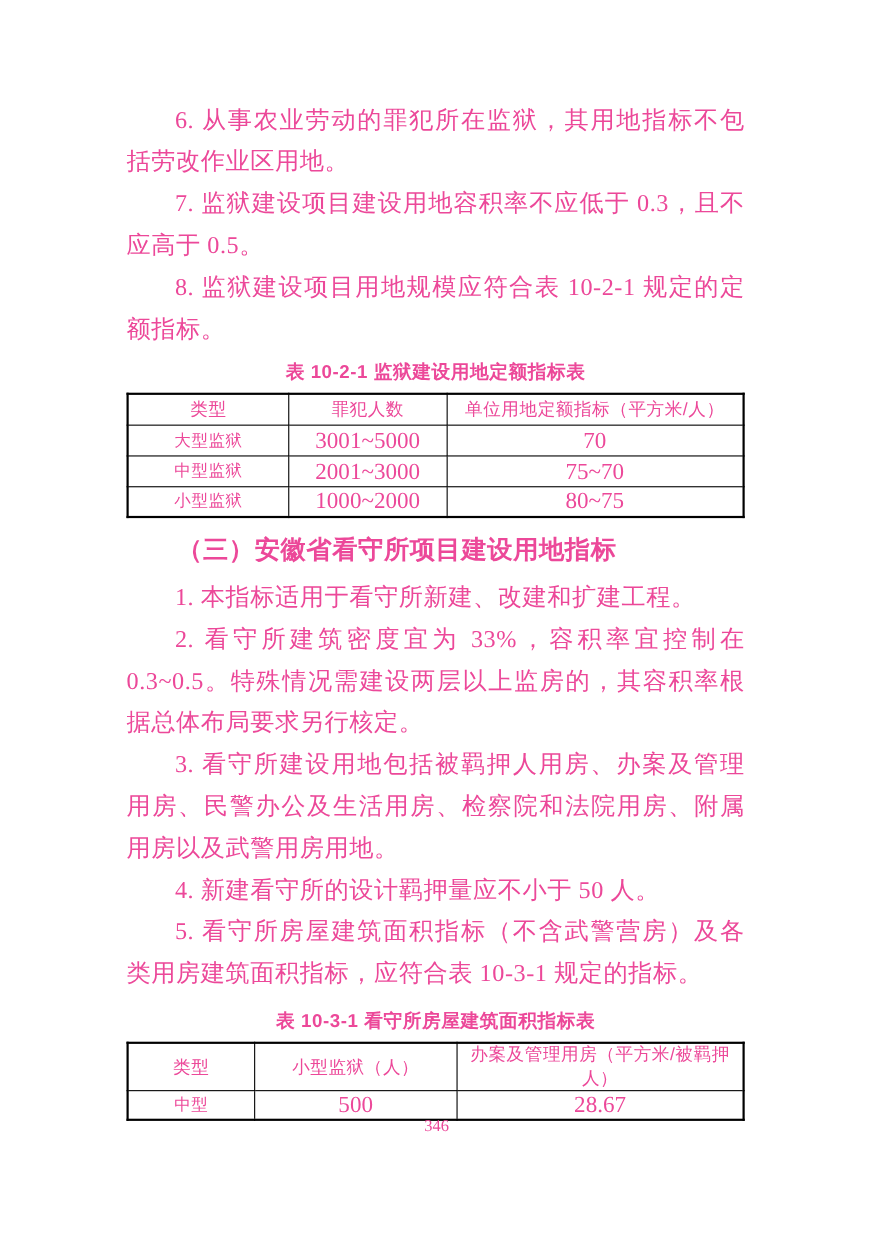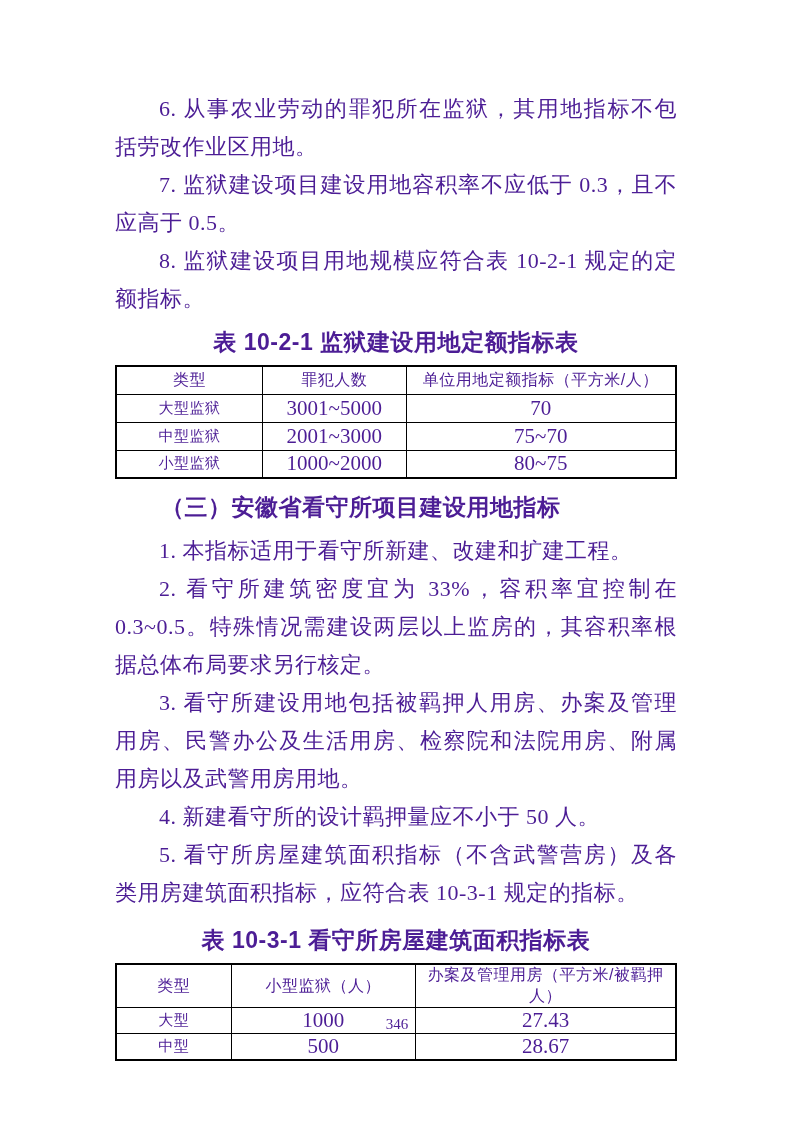--- a/index.html
+++ b/index.html
@@ -2,40 +2,40 @@
 <html><head>
 <meta charset="utf-8">
 <style>
   * { margin: 0; padding: 0; box-sizing: border-box; }
   html, body { background: #ffffff; }
   body { width: 794px; height: 1122px; position: relative; overflow: hidden; }
   .page {
     position: relative;
     width: 794px; height: 1122px;
     background: #ffffff;
-    color: #4c1d95;
+    color: #ec4899;
     font-family: "Liberation Serif", serif;
   }
   .content {
     position: absolute;
     left: 115px; top: 90px;
     width: 562px;
   }
   p.body-text {
     font-family: "Liberation Serif", serif;
     font-size: 22px;
     line-height: 38px;
     text-align: justify;
     text-indent: 2em;
     letter-spacing: 0.5px;
   }
   .table-title {
     font-family: "Liberation Sans", sans-serif;
     font-weight: bold;
-    font-size: 23px;
+    font-size: 17px;
     text-align: center;
     margin: 9px 0 7px 0;
     letter-spacing: 0.5px;
   }
   table {
     border-collapse: collapse;
     width: 100%;
     table-layout: fixed;
     border: 2px solid #000;
   }
@@ -140,25 +140,20 @@
         <col style="width:184px">
         <col style="width:260px">
       </colgroup>
       <tbody>
           <tr>
         <th>类型</th>
         <th>小型监狱（人）</th>
         <th>办案及管理用房（平方米/被羁押人）</th>
       </tr>
       <tr>
-        <td class="cjk">大型</td>
-        <td class="num">1000</td>
-        <td class="num">27.43</td>
-      </tr>
-      <tr>
         <td class="cjk">中型</td>
         <td class="num">500</td>
         <td class="num">28.67</td>
       </tr>
     </tbody>
       </table>
 
   </div>
 
   <div class="footer">346</div>

